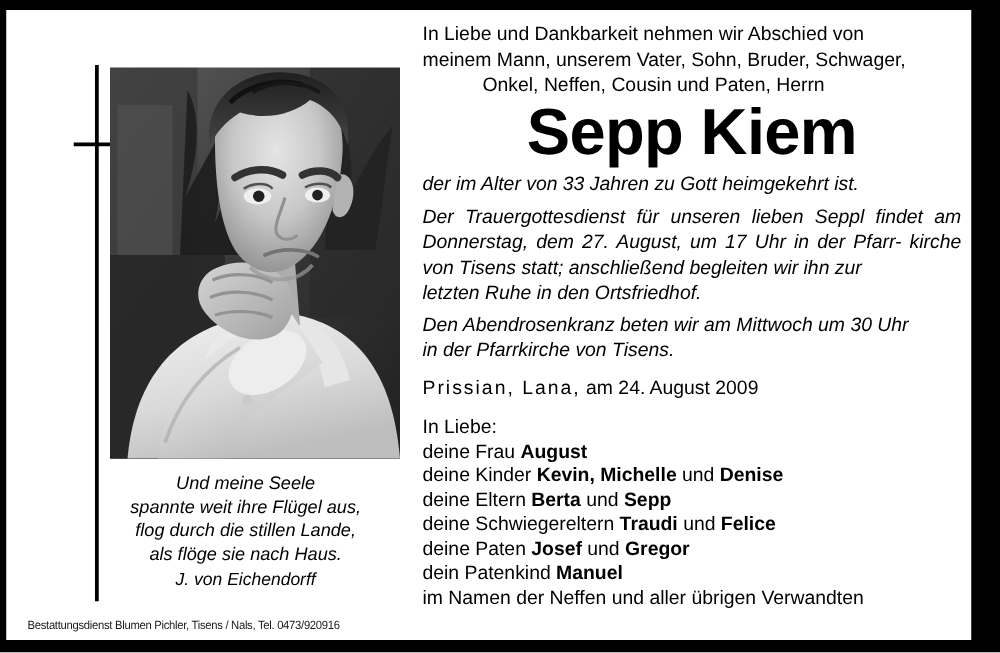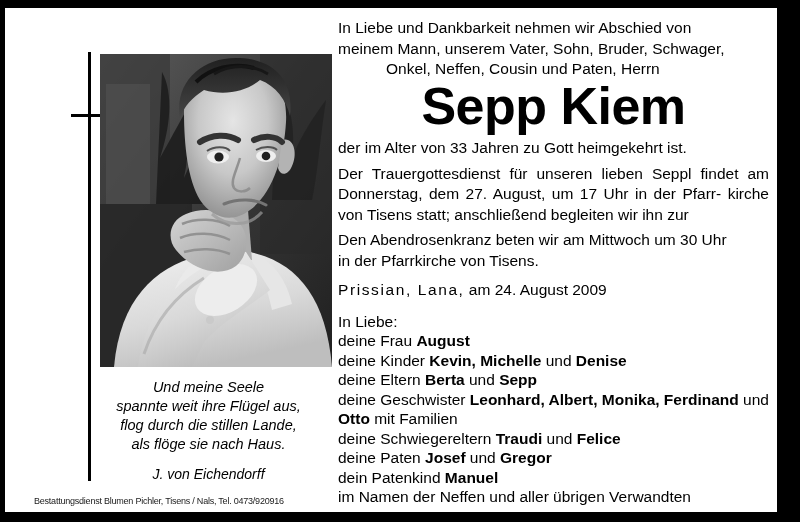--- a/index.html
+++ b/index.html
@@ -28,21 +28,21 @@
     top: 8px;
     right: 23px;
     bottom: 10px;
     background: #ffffff;
     overflow: hidden;
   }
 
   
   .left-col {
     position: absolute;
-    left: 16px;
+    left: 4px;
     top: 0;
     width: 325px;
     height: 100%;
     padding-left: 16px;
   }
 
   
   .cross {
     position: absolute;
     left: 45px;
@@ -85,21 +85,21 @@
     left: 60px;
     top: 370px;
     width: 255px;
     text-align: center;
     font-style: italic;
     font-size: 14.5px;
     line-height: 19px;
     color: #000;
   }
   .poem .author {
-    margin-top: 11px;
+    margin-top: 0;
     font-size: 14px;
   }
 
   .imprint {
     position: absolute;
     left: 13px;
     bottom: 6px;
     font-size: 9.5px;
     letter-spacing: -0.25px;
     color: #1a1a1a;
@@ -147,20 +147,21 @@
     top: 130px;
     left: 0;
     right: 0;
     font-size: 15.5px;
     line-height: 20.5px;
   }
   .body-blocks p {
     margin: 0 0 5px 0;
     text-align: justify;
     text-justify: inter-word;
+    font-style: italic;
   }
   .body-blocks p.plain { text-align: left; }
   .body-blocks p > span.lastline { display: block; text-align: left; }
 
   .place-date {
     margin-top: 9px;
     margin-bottom: 11px;
     font-size: 15.5px;
     line-height: 20.5px;
   }
@@ -292,20 +293,21 @@
       <div class="deceased-name">Sepp Kiem</div>
 
       <div class="body-blocks">
 
         <p class="plain">der im Alter von 33 Jahren zu Gott heimgekehrt ist.</p>
 
         <p>
           <span>Der Trauergottesdienst für unseren lieben Seppl findet am</span>
           <span>Donnerstag, dem 27. August, um 17 Uhr in der Pfarr-</span>
           <span>kirche von Tisens statt; anschließend begleiten wir ihn zur</span>
+          <span class="lastline">letzten Ruhe in den Ortsfriedhof.</span>
         </p>
 
         <p>
           <span>Den Abendrosenkranz beten wir am Mittwoch um 30 Uhr</span>
           <span class="lastline">in der Pfarrkirche von Tisens.</span>
         </p>
 
         <div class="place-date">
           <span class="spaced">Prissian, Lana,</span><span>&nbsp;</span><span>am 24. August 2009</span>
         </div>
@@ -315,23 +317,20 @@
           <div class="line">
             <span>deine Frau </span><b>August</b>
           </div>
           <div class="line">
             <span>deine Kinder </span><b>Kevin, Michelle</b><span> und </span><b>Denise</b>
           </div>
           <div class="line">
             <span>deine Eltern </span><b>Berta</b><span> und </span><b>Sepp</b>
           </div>
           <div class="line">
-            <span>deine Geschwister </span><b>Leonhard, Albert, Monika, Ferdinand</b><span> und </span><b>Otto</b><span> mit Familien</span>
-          </div>
-          <div class="line">
             <span>deine Schwiegereltern </span><b>Traudi</b><span> und </span><b>Felice</b>
           </div>
           <div class="line">
             <span>deine Paten </span><b>Josef</b><span> und </span><b>Gregor</b>
           </div>
           <div class="line">
             <span>dein Patenkind </span><b>Manuel</b>
           </div>
           <div class="line">im Namen der Neffen und aller übrigen Verwandten</div>
         </div>

